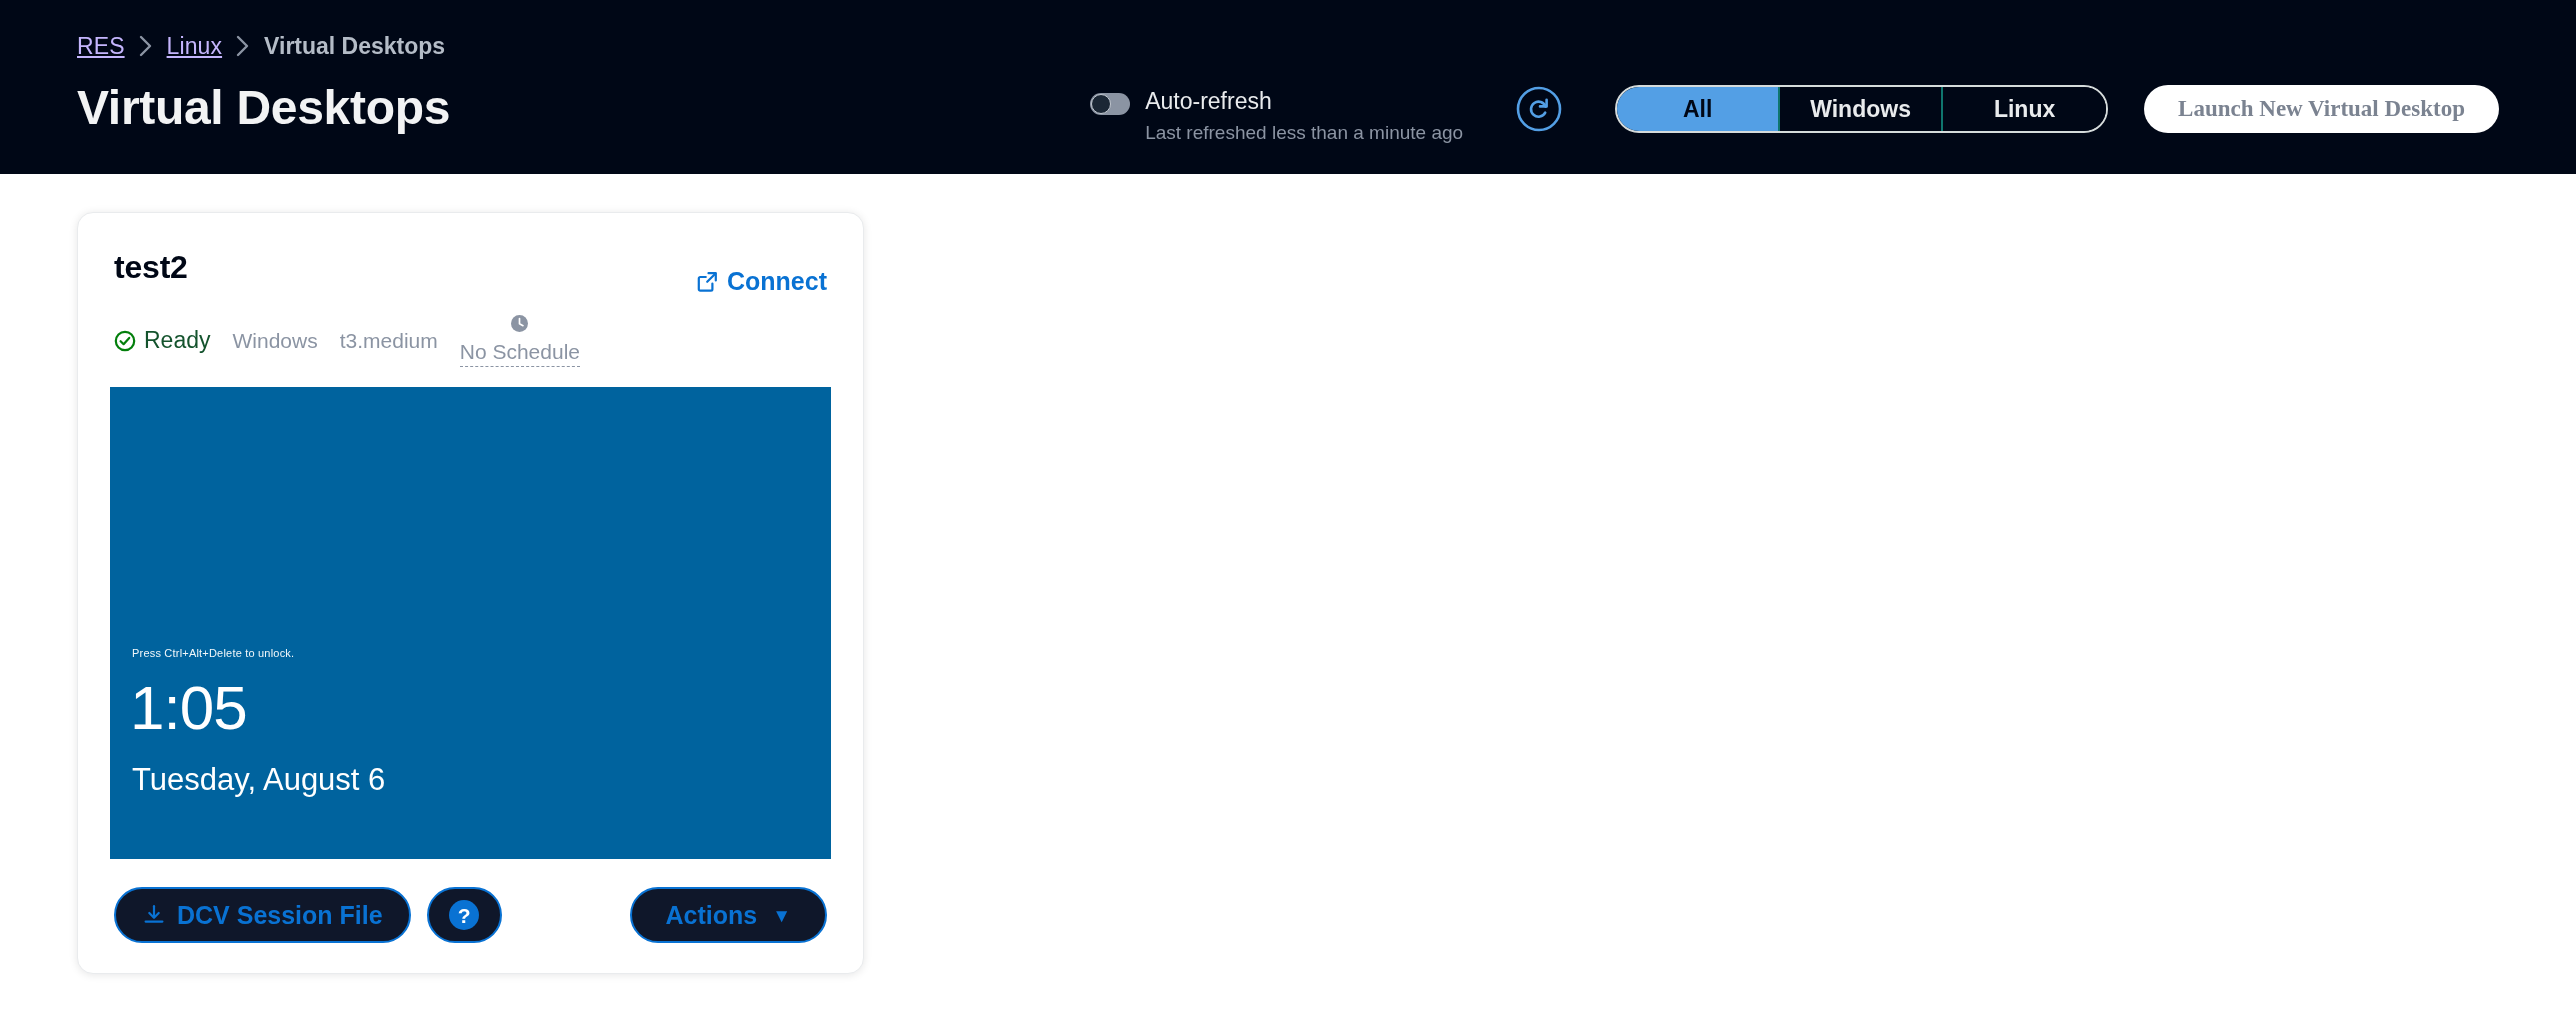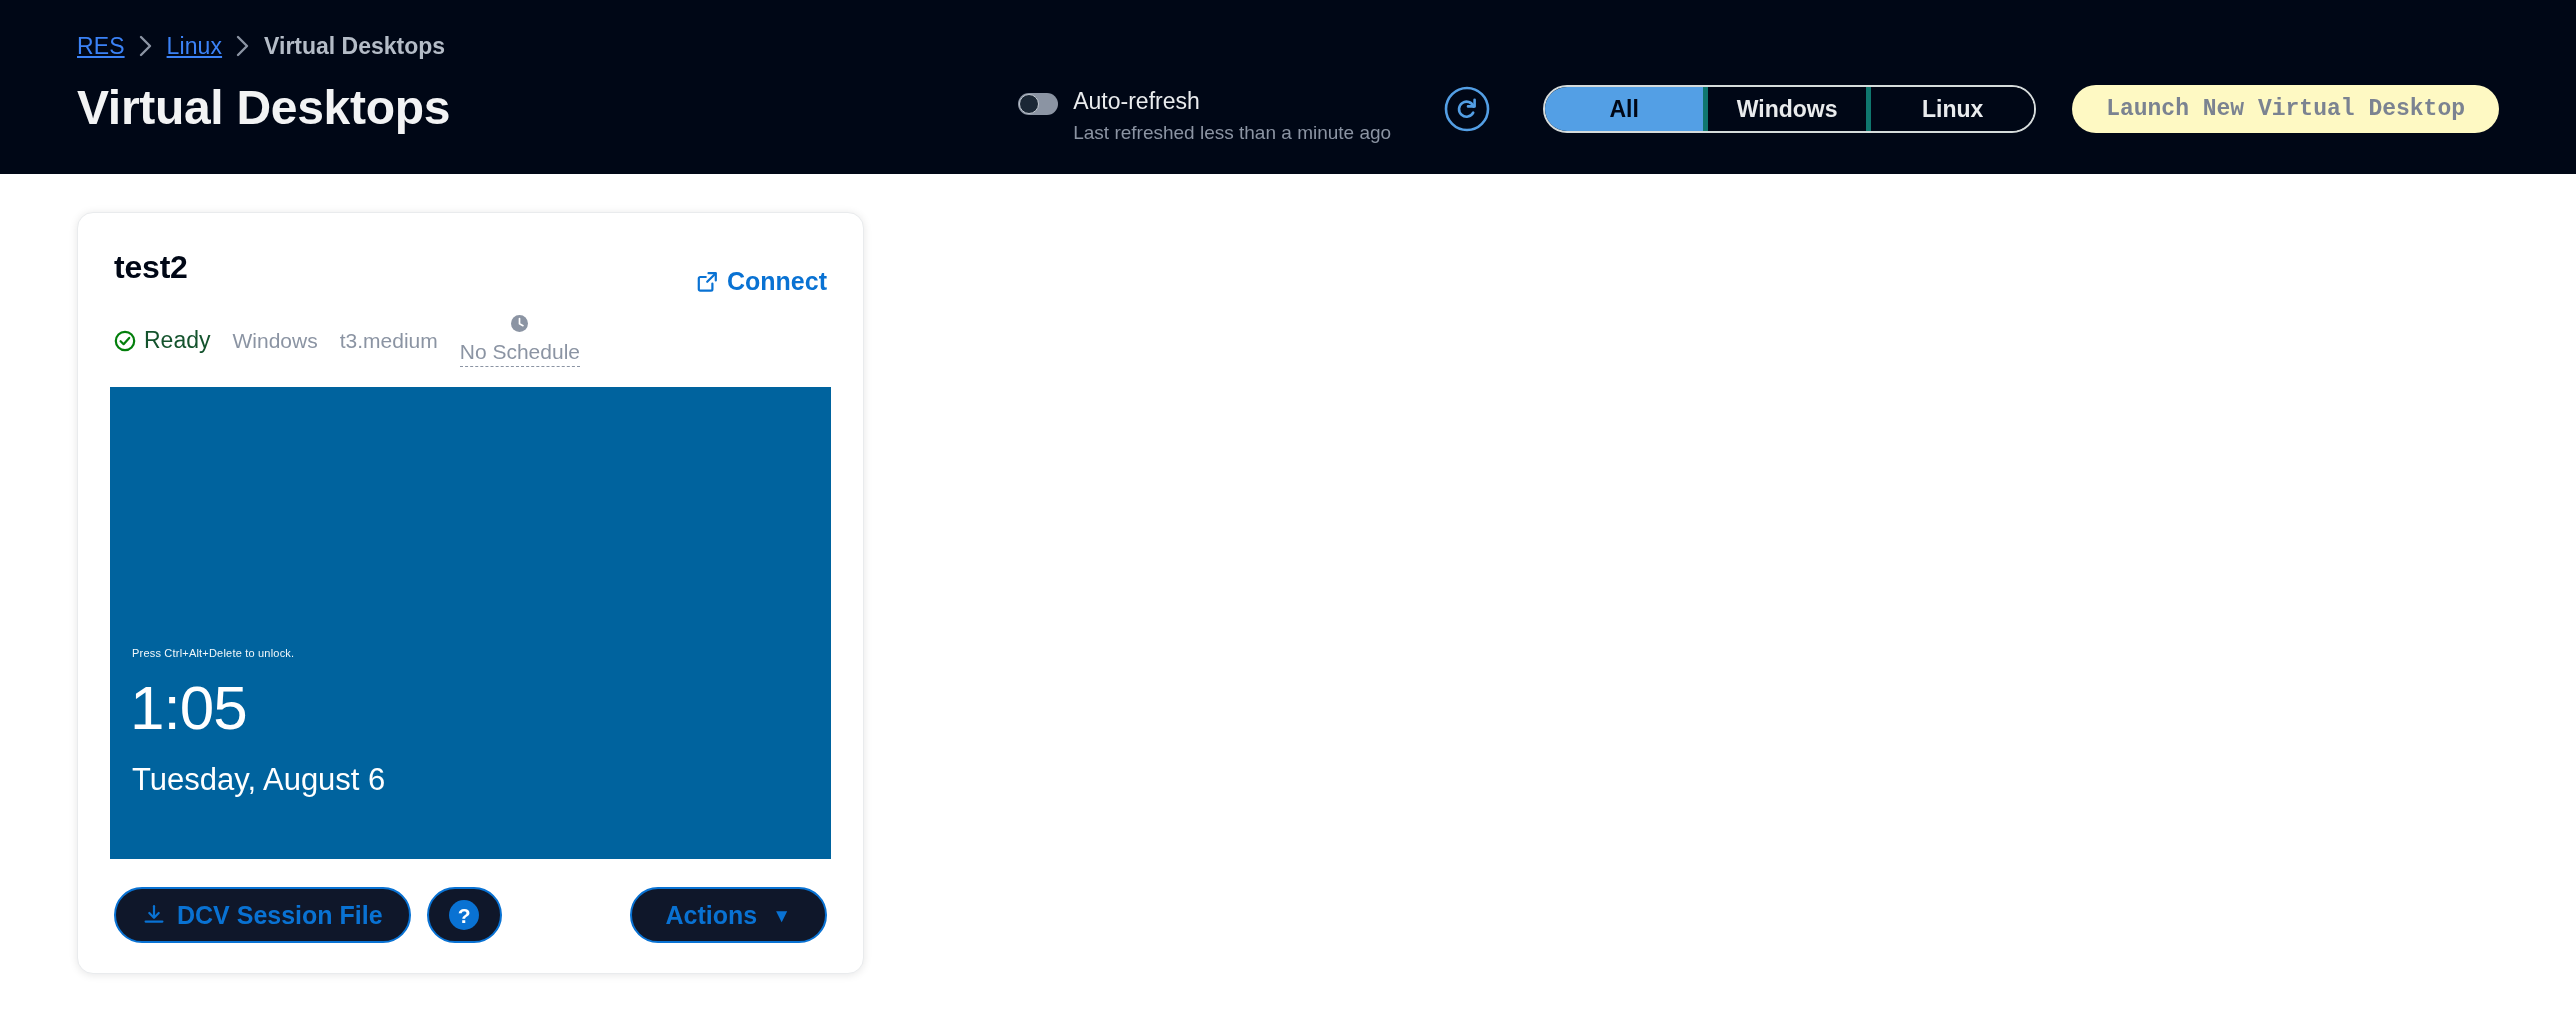--- a/index.html
+++ b/index.html
@@ -24,21 +24,21 @@
     position: relative;
   }
   .breadcrumb {
     display: flex;
     align-items: center;
     padding-top: 32px;
     height: 28px;
     font-size: 23px;
   }
   .crumb-link {
-    color: #3b82f6;
+    color: #c4b5fd;
     letter-spacing: 0.1px;
   }
   .crumb-sep {
     margin: 0 14px;
     color: #8b94a3;
     display: inline-flex;
     align-items: center;
   }
   .crumb-current {
     color: #b4bcc7;
@@ -129,40 +129,40 @@
     min-width: 163px;
     padding: 0 26px;
     display: flex;
     align-items: center;
     justify-content: center;
     font-size: 23px;
     font-weight: 700;
     color: #e9ebed;
     background: #000716;
     border: none;
-    border-right: 5px solid #0f766e;
+    border-right: 2px solid #0f766e;
     cursor: pointer;
     font-family: inherit;
   }
   .seg:last-child { border-right: none; }
   .seg.active {
     background: #539fe5;
     color: #000716;
   }
 
   .launch-btn {
     height: 48px;
     padding: 0 34px;
     border-radius: 26px;
     border: none;
-    background: #fef9c3;
+    background: #ffffff;
     color: #7b8391;
     font-size: 23px;
     font-weight: 700;
-    font-family: Liberation Mono, monospace;
+    font-family: Liberation Serif, serif;
     cursor: default;
     white-space: nowrap;
   }
 
   
   .content {
     padding: 38px 77px;
   }
   .card {
     width: 787px;

